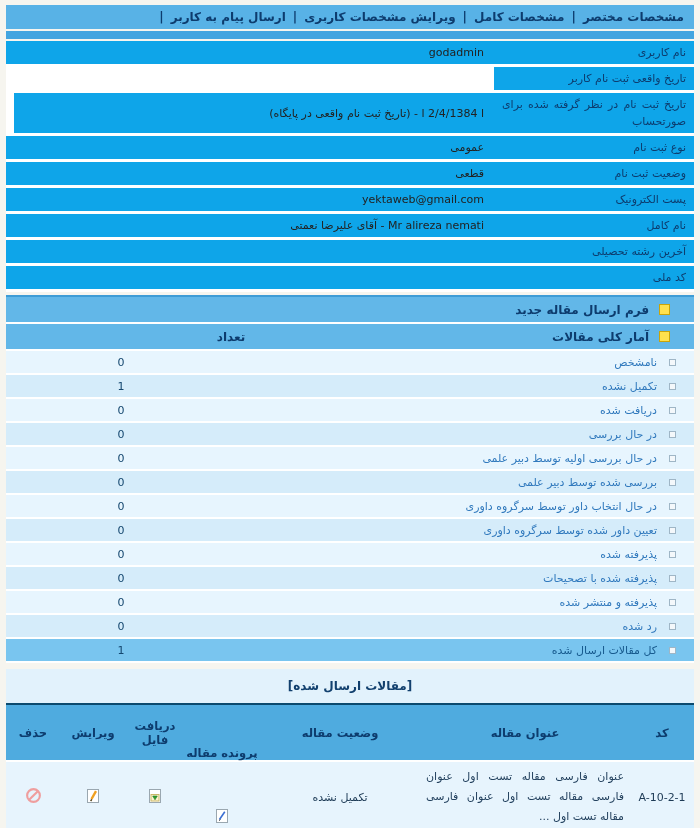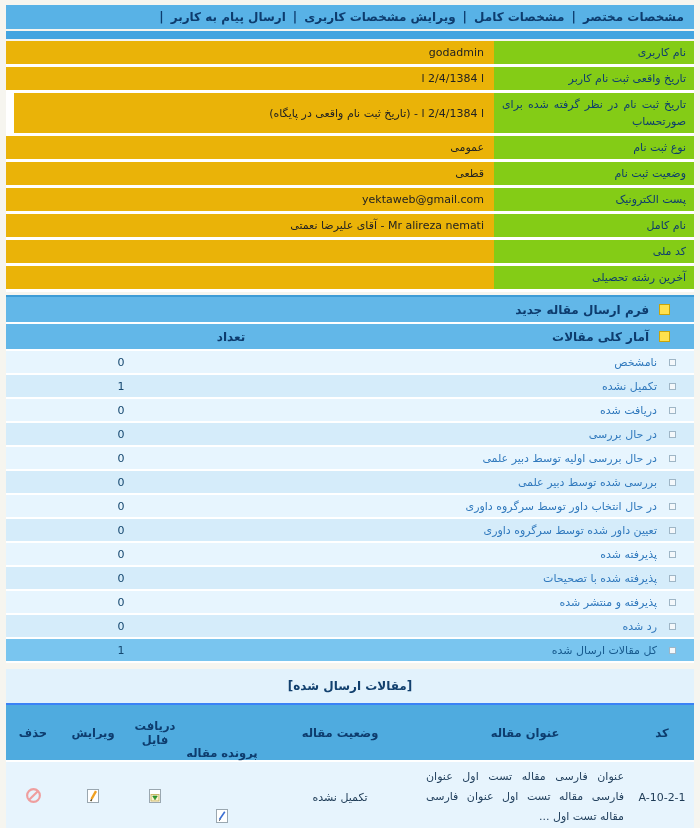--- a/index.html
+++ b/index.html
@@ -7,23 +7,23 @@
         font-family:"DejaVu Sans","Liberation Sans",sans-serif;direction:rtl;overflow:hidden;}
   
   .menubar{background:#58b2e6;height:24px;display:flex;align-items:center;
            padding:0 10px;font-size:12px;font-weight:bold;color:#0d3c6e;}
   .menubar .mitem{cursor:pointer;white-space:nowrap;}
   .menubar .msep{margin:0 7px;font-weight:bold;}
   .thinbar{background:#43a5e0;height:8px;margin-top:2px;}
   
   .profile{margin-top:2px;background:#fff;}
   .prow{display:flex;border-bottom:3px solid #fff;align-items:stretch;}
-  .plabel{width:200px;background:#84cc16;color:#0d3c6e;font-size:11px;
+  .plabel{width:200px;background:#0ea5e9;color:#0d3c6e;font-size:11px;
           padding:3px 8px;box-sizing:border-box;text-align:justify;line-height:1.55;}
-  .pvalue{flex:1;background:#eab308;color:#222;font-size:11px;padding:3px 10px;
+  .pvalue{flex:1;background:#0ea5e9;color:#222;font-size:11px;padding:3px 10px;
           box-sizing:border-box;display:flex;align-items:center;justify-content:flex-start;}
   
   .stats-section{border-top:2px solid #3e9cd6;margin-top:3px;}
   .sec-head{background:#62b7e8;min-height:21px;display:flex;align-items:center;
             padding:2px 24px 2px 8px;border-bottom:2px solid #fff;position:relative;
             color:#0d3c6e;font-size:12px;font-weight:bold;}
   .ybullet{width:9px;height:9px;background:#ffe14d;border:1px solid #c9a40a;
            display:inline-block;margin-left:10px;flex:0 0 auto;}
   .count-header{position:absolute;left:180px;width:90px;text-align:center;}
   .stat-row{min-height:18px;display:flex;align-items:center;position:relative;
@@ -31,21 +31,21 @@
   .stat-row:nth-child(odd){background:#e7f5fe;}
   .stat-row:nth-child(even){background:#d5ecfa;}
   .stat-row.total{background:#79c5ef;}
   .sbullet{width:5px;height:5px;background:#f4f8fb;border:1px solid #9fb6c6;
            display:inline-block;margin-left:12px;flex:0 0 auto;}
   .stat-label{color:#3079bd;cursor:pointer;}
   .stat-row.total .stat-label{color:#175a8e;margin-left:9px;}
   .stat-count{position:absolute;left:70px;width:90px;text-align:center;color:#14476f;}
   
   .art-title{background:#e2f2fc;min-height:34px;display:flex;align-items:center;justify-content:center;
-             font-size:12px;font-weight:bold;color:#12406e;margin-top:6px;border-bottom:2px solid #3b82f6;}
+             font-size:12px;font-weight:bold;color:#12406e;margin-top:6px;border-bottom:2px solid #0c4a6e;}
   .art-header{background:#4fabdf;display:flex;min-height:23px;align-items:center;
               font-size:11.5px;font-weight:bold;color:#0d3c6e;border-bottom:2px solid #fff;}
   .art-header > div, .art-row > div{box-sizing:border-box;text-align:center;}
   .col-code{width:64px;}
   .col-title{width:210px;}
   .col-status{width:160px;}
   .col-file{width:76px;margin-top:41px;}
   .col-download{width:58px;}
   .col-edit{width:66px;}
   .col-delete{width:54px;}
@@ -76,21 +76,20 @@
   </div>
   <div class="thinbar"></div>
 
   <div class="profile">
     <div class="prow">
       <div class="plabel">نام کاربری</div>
       <div class="pvalue">godadmin</div>
     </div>
     <div class="prow">
       <div class="plabel">تاریخ واقعی ثبت نام کاربر</div>
-      <div class="pvalue">ا   2/4/1384   ا</div>
     </div>
     <div class="prow" style="min-height:40px;margin-left:8px;">
       <div class="plabel">تاریخ ثبت نام در نظر گرفته شده برای صورتحساب</div>
       <div class="pvalue">ا   2/4/1384   ا - (تاریخ ثبت نام واقعی در پایگاه)</div>
     </div>
     <div class="prow">
       <div class="plabel">نوع ثبت نام</div>
       <div class="pvalue">عمومی</div>
     </div>
     <div class="prow">
@@ -98,26 +97,26 @@
       <div class="pvalue">قطعی</div>
     </div>
     <div class="prow">
       <div class="plabel">پست الکترونیک</div>
       <div class="pvalue">yektaweb@gmail.com</div>
     </div>
     <div class="prow" style="min-height:22px;">
       <div class="plabel">نام کامل</div>
       <div class="pvalue">Mr alireza nemati - آقای علیرضا نعمتی</div>
     </div>
+    <div class="prow" style="min-height:20px;">
+      <div class="plabel">آخرین رشته تحصیلی</div>
+      <div class="pvalue"></div>
+    </div>
     <div class="prow" style="min-height:18px;">
       <div class="plabel">کد ملی</div>
-      <div class="pvalue"></div>
-    </div>
-    <div class="prow" style="min-height:20px;">
-      <div class="plabel">آخرین رشته تحصیلی</div>
       <div class="pvalue"></div>
     </div>
   </div>
 
   <div class="stats-section">
     <div class="sec-head">
       <span class="ybullet"></span>
       <span>فرم ارسال مقاله جدید</span>
     </div>
     <div class="sec-head">

